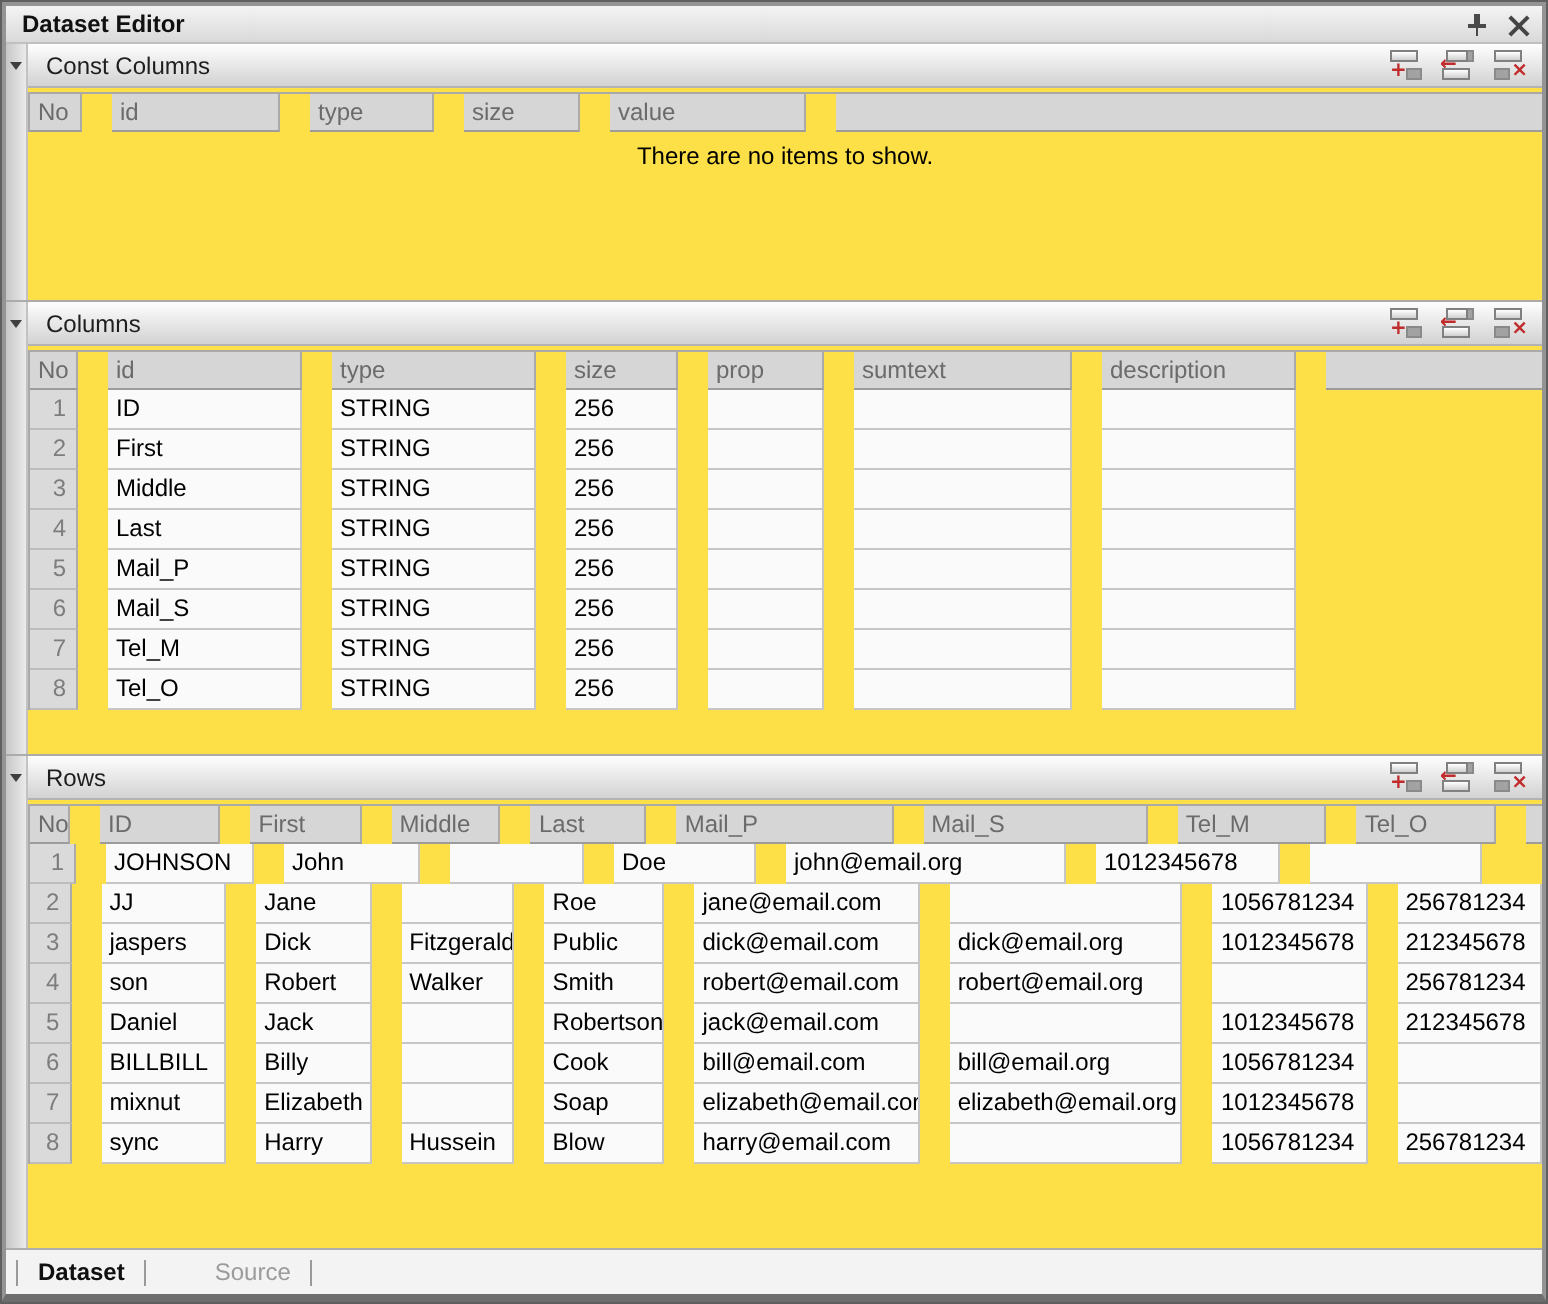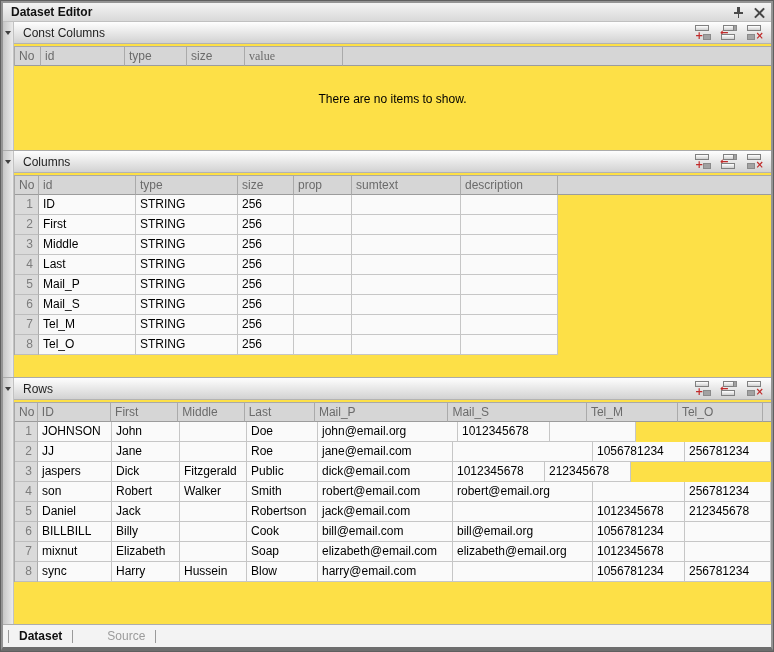--- a/index.html
+++ b/index.html
@@ -53,37 +53,37 @@
   .btn-ins .rb-solid{right:2px;top:1px;}
   .btn-ins .rb-bar.b1{left:3px;top:1px;width:11px;}
   .btn-ins .rb-glyph{left:0px;top:4px;}
   .btn-ins .rb-bar.b2{left:1px;bottom:1px;width:14px;}
   .btn-del .rb-bar{left:1px;top:1px;width:14px;}
   .btn-del .rb-solid{left:1px;bottom:1px;}
   .btn-del .rb-glyph{right:1px;bottom:0px;}
 
   
   .table{margin-top:2px;border-left:1px solid #a9a9a9;}
-  .tr{display:flex;height:20px;}
+  .tr{display:flex;height:20px;gap:15px;}
   .tr.head{border-top:1px solid #a9a9a9;height:20px;}
   .td{height:100%;padding:0 4px;line-height:19px;white-space:nowrap;overflow:hidden;
       background:#fafafa;border-right:1px solid #c6c6c6;border-bottom:1px solid #c6c6c6;}
   .th{background:#d6d6d6;color:#6b6b6b;border-right:1px solid #aaaaaa;border-bottom:1px solid #9c9c9c;}
   .th.fill{flex:1 1 auto;border-right:none;}
   .td.no{background:#dadada;color:#7d7d7d;text-align:right;padding-right:5px;
          border-right:1px solid #ababab;border-bottom:1px solid #bdbdbd;}
 
   
-  .t0 .c0{width:26px;}.t0 .c1{width:84px;}.t0 .c2{width:62px;}.t0 .c3{width:58px;}.t0 .c4{width:98px;font-family:Liberation Serif, serif;}
+  .t0 .c0{width:26px;}.t0 .c1{width:84px;}.t0 .c2{width:62px;}.t0 .c3{width:58px;}.t0 .c4{width:98px;}
   .t1 .c0{width:24px;}.t1 .c1{width:97px;}.t1 .c2{width:102px;}.t1 .c3{width:56px;}
   .t1 .c4{width:58px;}.t1 .c5{width:109px;}.t1 .c6{width:97px;}
   .t2 .c0{width:23px;}.t2 .c1{width:74px;}.t2 .c2{width:68px;}.t2 .c3{width:67px;}.t2 .c4{width:71px;}
   .t2 .c5{width:135px;}.t2 .c6{width:140px;}.t2 .c7{width:92px;}.t2 .c8{width:86px;}
 
-  .empty-msg{margin-top:26px;text-align:center;color:#000;}
+  .empty-msg{margin-top:5px;text-align:center;color:#000;}
 
   
   .tabbar{margin-top:auto;height:23px;flex:0 0 23px;background:#f3f3f3;border-top:1px solid #adadad;
           display:flex;align-items:center;padding-left:5px;gap:10px;}
   .tab-sep{width:1px;height:13px;background:#9a9a9a;}
   .tab{cursor:pointer;}
   .tab.active{font-weight:bold;color:#101010;}
   .tab.inactive{color:#9b9b9b;margin-left:24px;}
 </style>
 </head>
@@ -319,20 +319,21 @@
             <div class="td c7">1056781234</div>
             <div class="td c8">256781234</div>
           </div>
           <div class="tr">
             <div class="td c0 no">3</div>
             <div class="td c1">jaspers</div>
             <div class="td c2">Dick</div>
             <div class="td c3">Fitzgerald</div>
             <div class="td c4">Public</div>
             <div class="td c5">dick@email.com</div>
+            <div class="td c6">dick@email.org</div>
             <div class="td c7">1012345678</div>
             <div class="td c8">212345678</div>
           </div>
           <div class="tr">
             <div class="td c0 no">4</div>
             <div class="td c1">son</div>
             <div class="td c2">Robert</div>
             <div class="td c3">Walker</div>
             <div class="td c4">Smith</div>
             <div class="td c5">robert@email.com</div>

